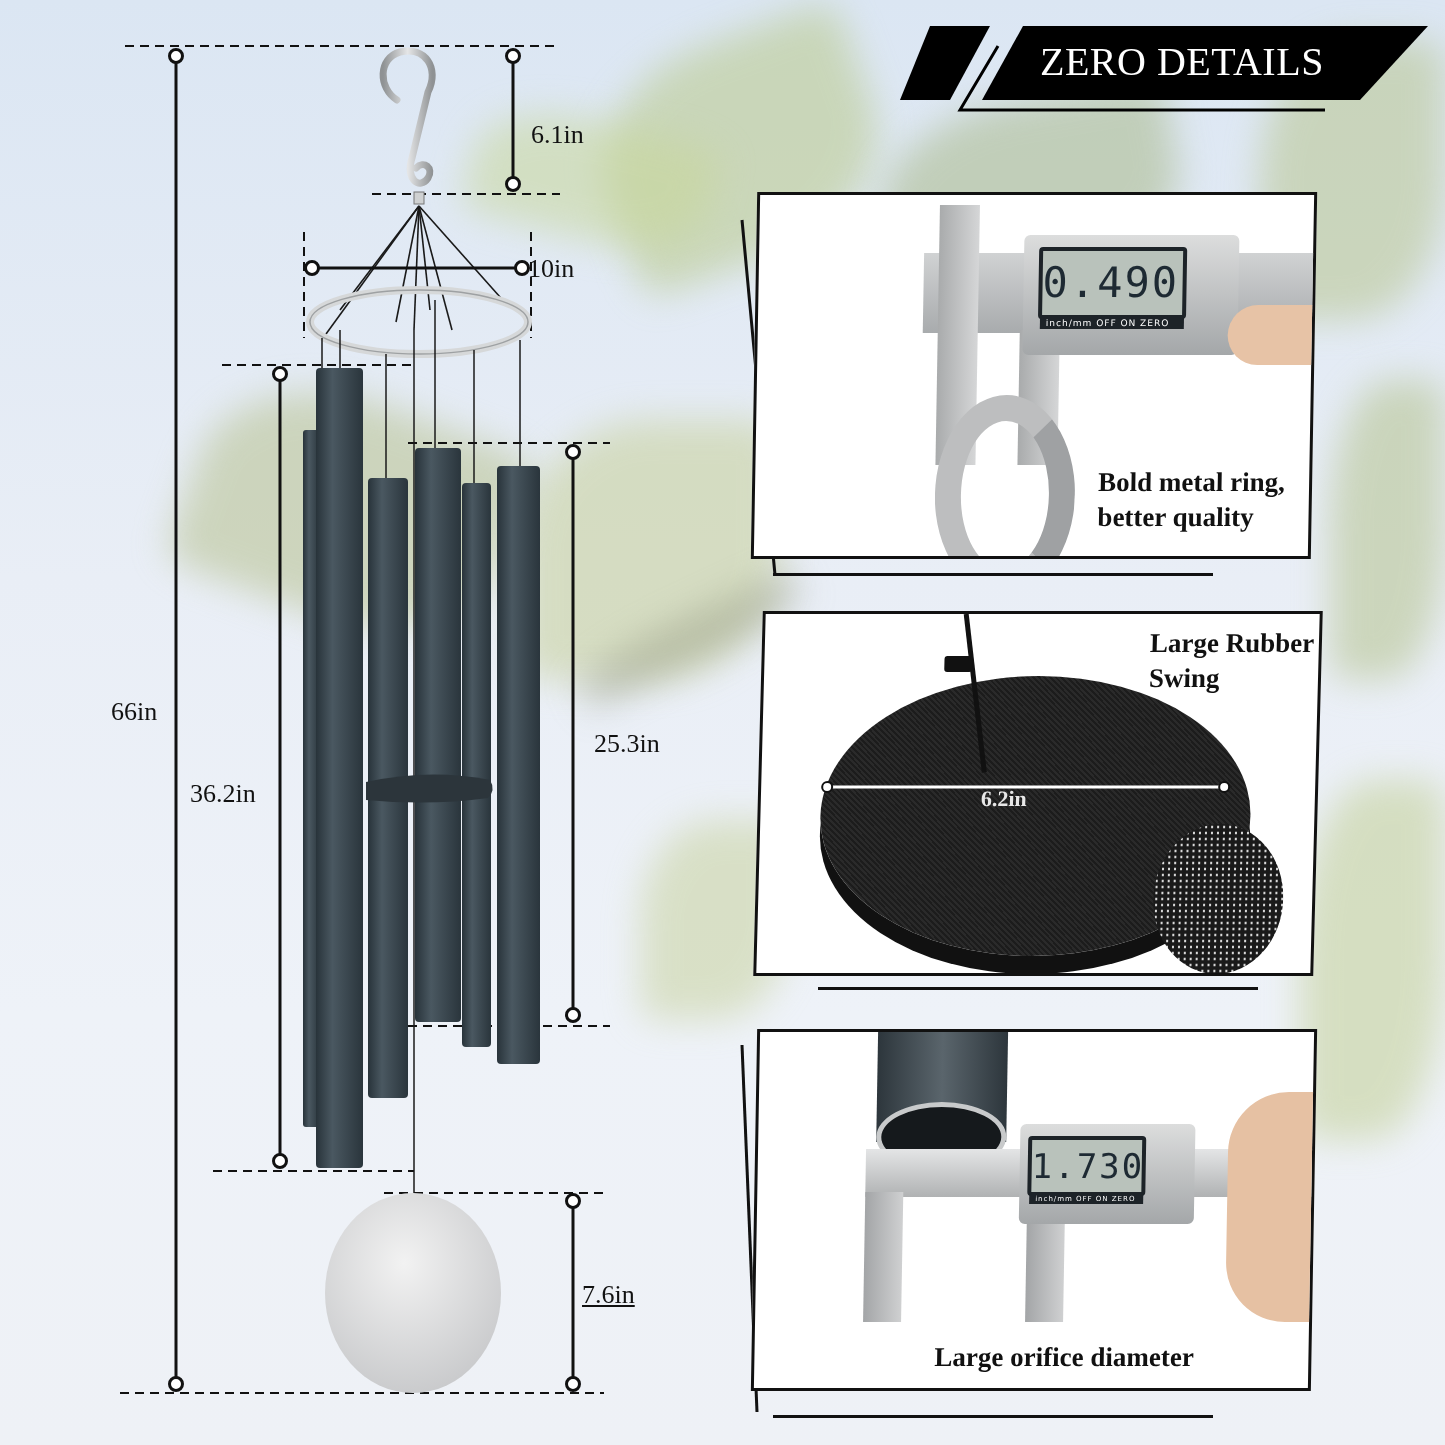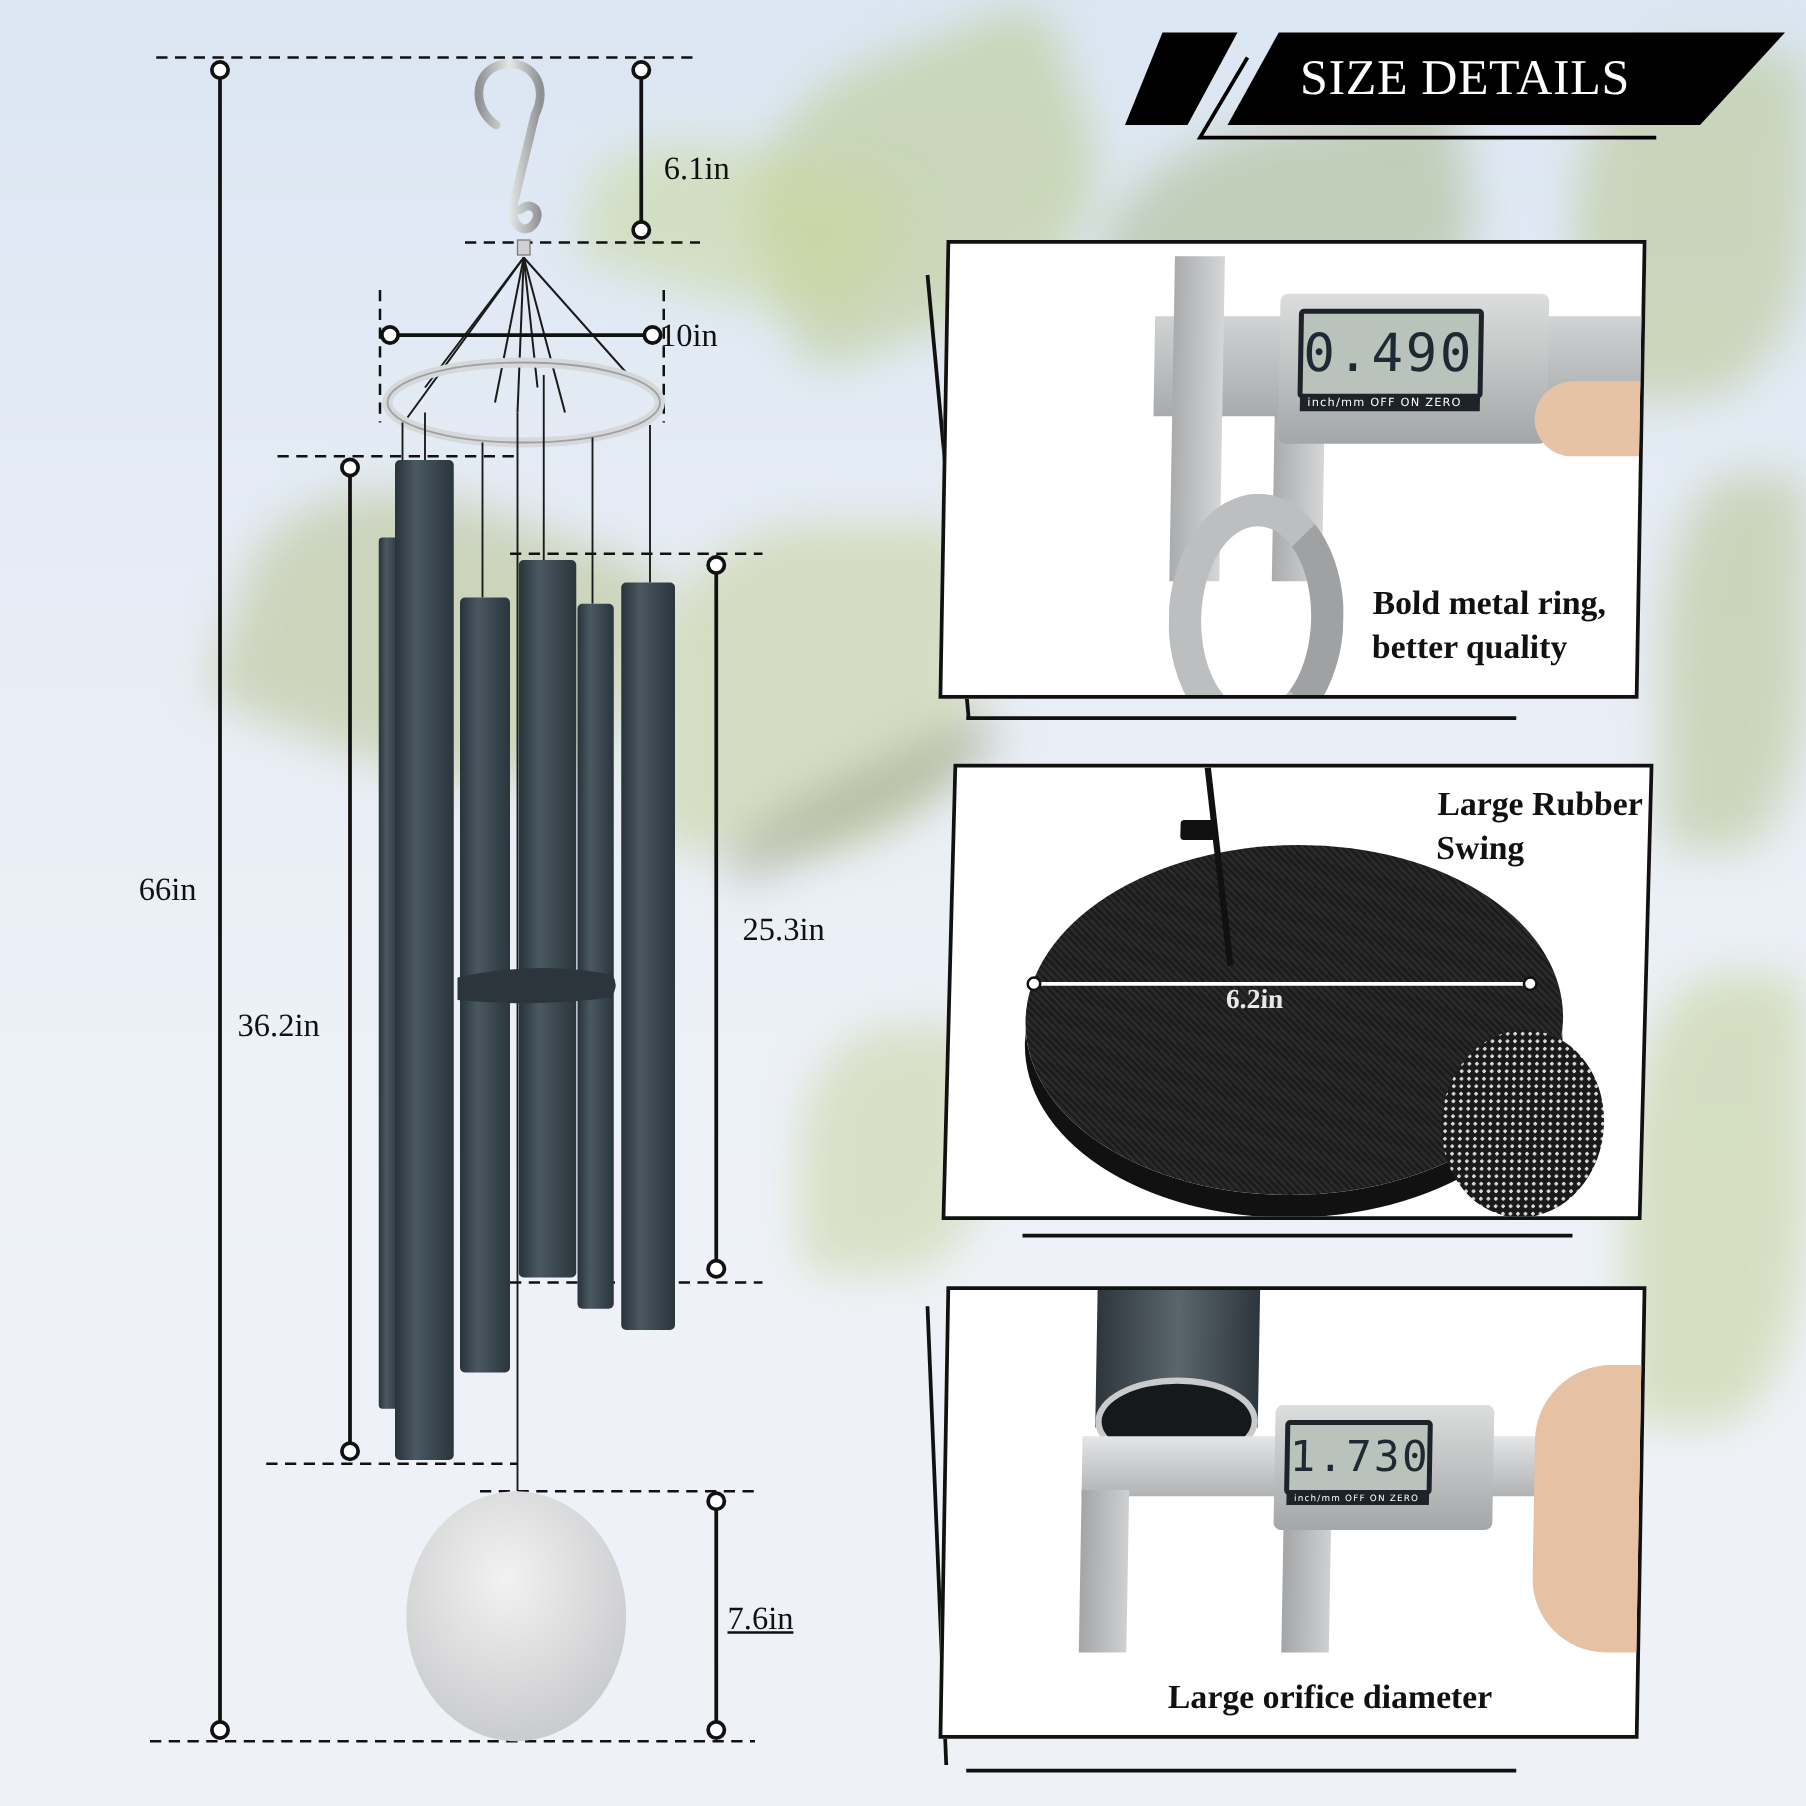--- a/index.html
+++ b/index.html
@@ -151,31 +151,31 @@
 
     <line x1="573" y1="1201" x2="573" y2="1384"></line>
     <circle cx="573" cy="1201" r="6.5"></circle>
       <circle cx="573" cy="1384" r="6.5"></circle>
   </g>
 </svg>
 
 <div class="label" style="left:111px;top:697px;">66in</div>
 <div class="label" style="left:531px;top:108px;margin-top:12px;">6.1in</div>
 <div class="label" style="left:528px;top:254px;">10in</div>
-<div class="label" style="left:190px;top:806px;">36.2in</div>
+<div class="label" style="left:190px;top:779px;">36.2in</div>
 <div class="label" style="left:594px;top:729px;">25.3in</div>
 <div class="label" style="left:582px;top:1280px;text-decoration:underline;">7.6in</div>
 
 <div class="banner">
   <svg width="540" height="95" viewBox="0 0 540 95" style="position:absolute;left:0;top:0;">
     <polygon points="30,8 90,8 50,82 0,82" fill="#000"></polygon>
     <polygon points="123,8 528,8 460,82 82,82" fill="#000"></polygon>
     <polyline points="98,28 60,92 425,92" fill="none" stroke="#000" stroke-width="3"></polyline>
   </svg>
-  <div class="banner-title">SIZE DETAILS</div>
+  <div class="banner-title">ZERO DETAILS</div>
 </div>
 
 <div>
   <svg style="position:absolute;left:735px;top:215px;" width="60" height="365">
     <line x1="7" y1="5" x2="40" y2="360" stroke="#111" stroke-width="3"></line>
   </svg>
   <div class="panel" style="left:754px;top:192px;width:560px;height:367px;transform:skewX(-1deg);overflow:hidden;">
 
     <div style="position:absolute;left:165px;top:58px;width:420px;height:80px;background:linear-gradient(#d0d2d3,#a8abad);"></div>
     <div style="position:absolute;left:180px;top:10px;width:40px;height:260px;background:linear-gradient(90deg,#a9abac,#d5d6d7);"></div>

